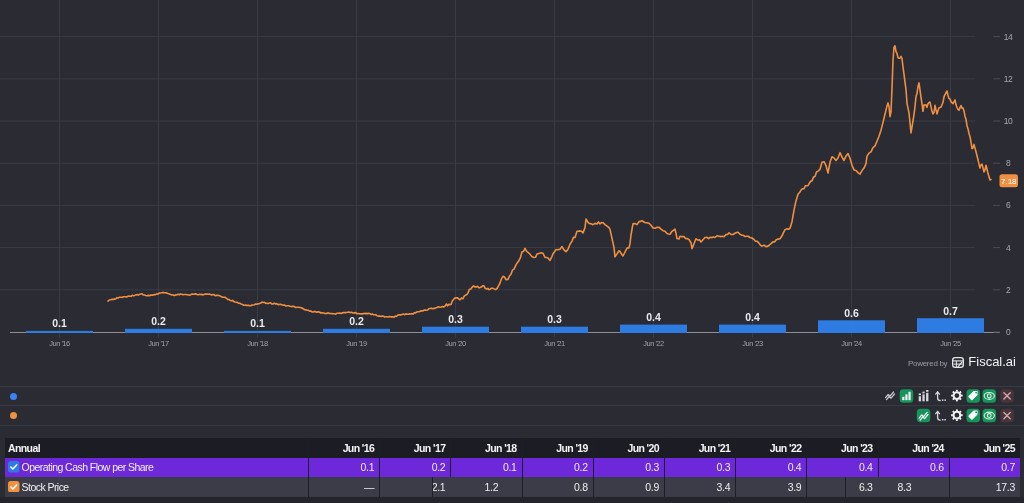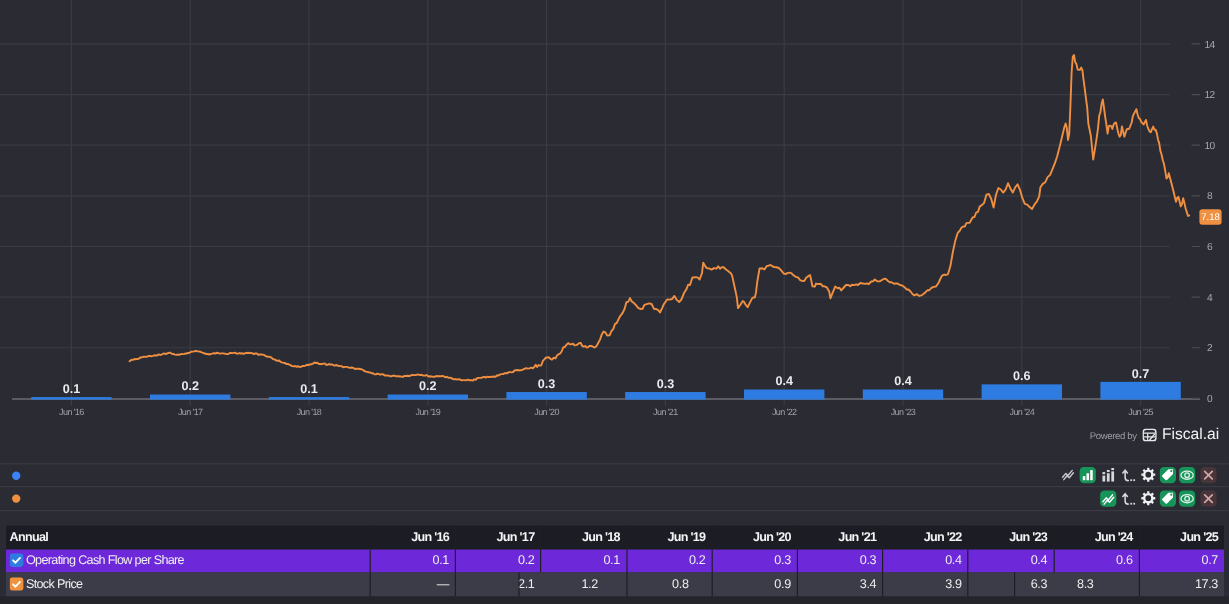--- a/index.html
+++ b/index.html
@@ -272,21 +272,21 @@
   <div style="position:absolute;left:303.0px;top:0;width:71.2px;height:100%;border-left:1px solid #1e1f26;box-sizing:border-box;">
       <span style="position:absolute;right:5px;top:50%;transform:translateY(-50%);font-weight:normal;font-size:10.5px;letter-spacing:-0.3px;color:#eceded;white-space:nowrap;">—</span>
     </div>
     <div style="position:absolute;left:374.2px;top:0;width:71.2px;height:100%;border-left:1px solid #1e1f26;box-sizing:border-box;">
       <span style="position:absolute;right:5px;top:50%;transform:translateY(-50%);font-weight:normal;font-size:10.5px;letter-spacing:-0.3px;color:#eceded;white-space:nowrap;">2.1</span>
     </div>
     <div style="position:absolute;left:427px;top:0;width:71.2px;height:100%;border-left:1px solid #1e1f26;box-sizing:border-box;">
       <span style="position:absolute;right:5px;top:50%;transform:translateY(-50%);font-weight:normal;font-size:10.5px;letter-spacing:-0.3px;color:#eceded;white-space:nowrap;">1.2</span>
     </div>
     <div style="position:absolute;left:516.6px;top:0;width:71.2px;height:100%;border-left:1px solid #1e1f26;box-sizing:border-box;">
-      <span style="position:absolute;right:19px;top:50%;transform:translateY(-50%);font-weight:normal;font-size:10.5px;letter-spacing:-0.3px;color:#eceded;white-space:nowrap;padding-left:40px;">0.8</span>
+      <span style="position:absolute;right:5px;top:50%;transform:translateY(-50%);font-weight:normal;font-size:10.5px;letter-spacing:-0.3px;color:#eceded;white-space:nowrap;padding-left:40px;">0.8</span>
     </div>
     <div style="position:absolute;left:587.8px;top:0;width:71.2px;height:100%;border-left:1px solid #1e1f26;box-sizing:border-box;">
       <span style="position:absolute;right:5px;top:50%;transform:translateY(-50%);font-weight:normal;font-size:10.5px;letter-spacing:-0.3px;color:#eceded;white-space:nowrap;">0.9</span>
     </div>
     <div style="position:absolute;left:659.0px;top:0;width:71.2px;height:100%;border-left:1px solid #1e1f26;box-sizing:border-box;">
       <span style="position:absolute;right:5px;top:50%;transform:translateY(-50%);font-weight:normal;font-size:10.5px;letter-spacing:-0.3px;color:#eceded;white-space:nowrap;">3.4</span>
     </div>
     <div style="position:absolute;left:730.2px;top:0;width:71.2px;height:100%;border-left:1px solid #1e1f26;box-sizing:border-box;">
       <span style="position:absolute;right:5px;top:50%;transform:translateY(-50%);font-weight:normal;font-size:10.5px;letter-spacing:-0.3px;color:#eceded;white-space:nowrap;">3.9</span>
     </div>

